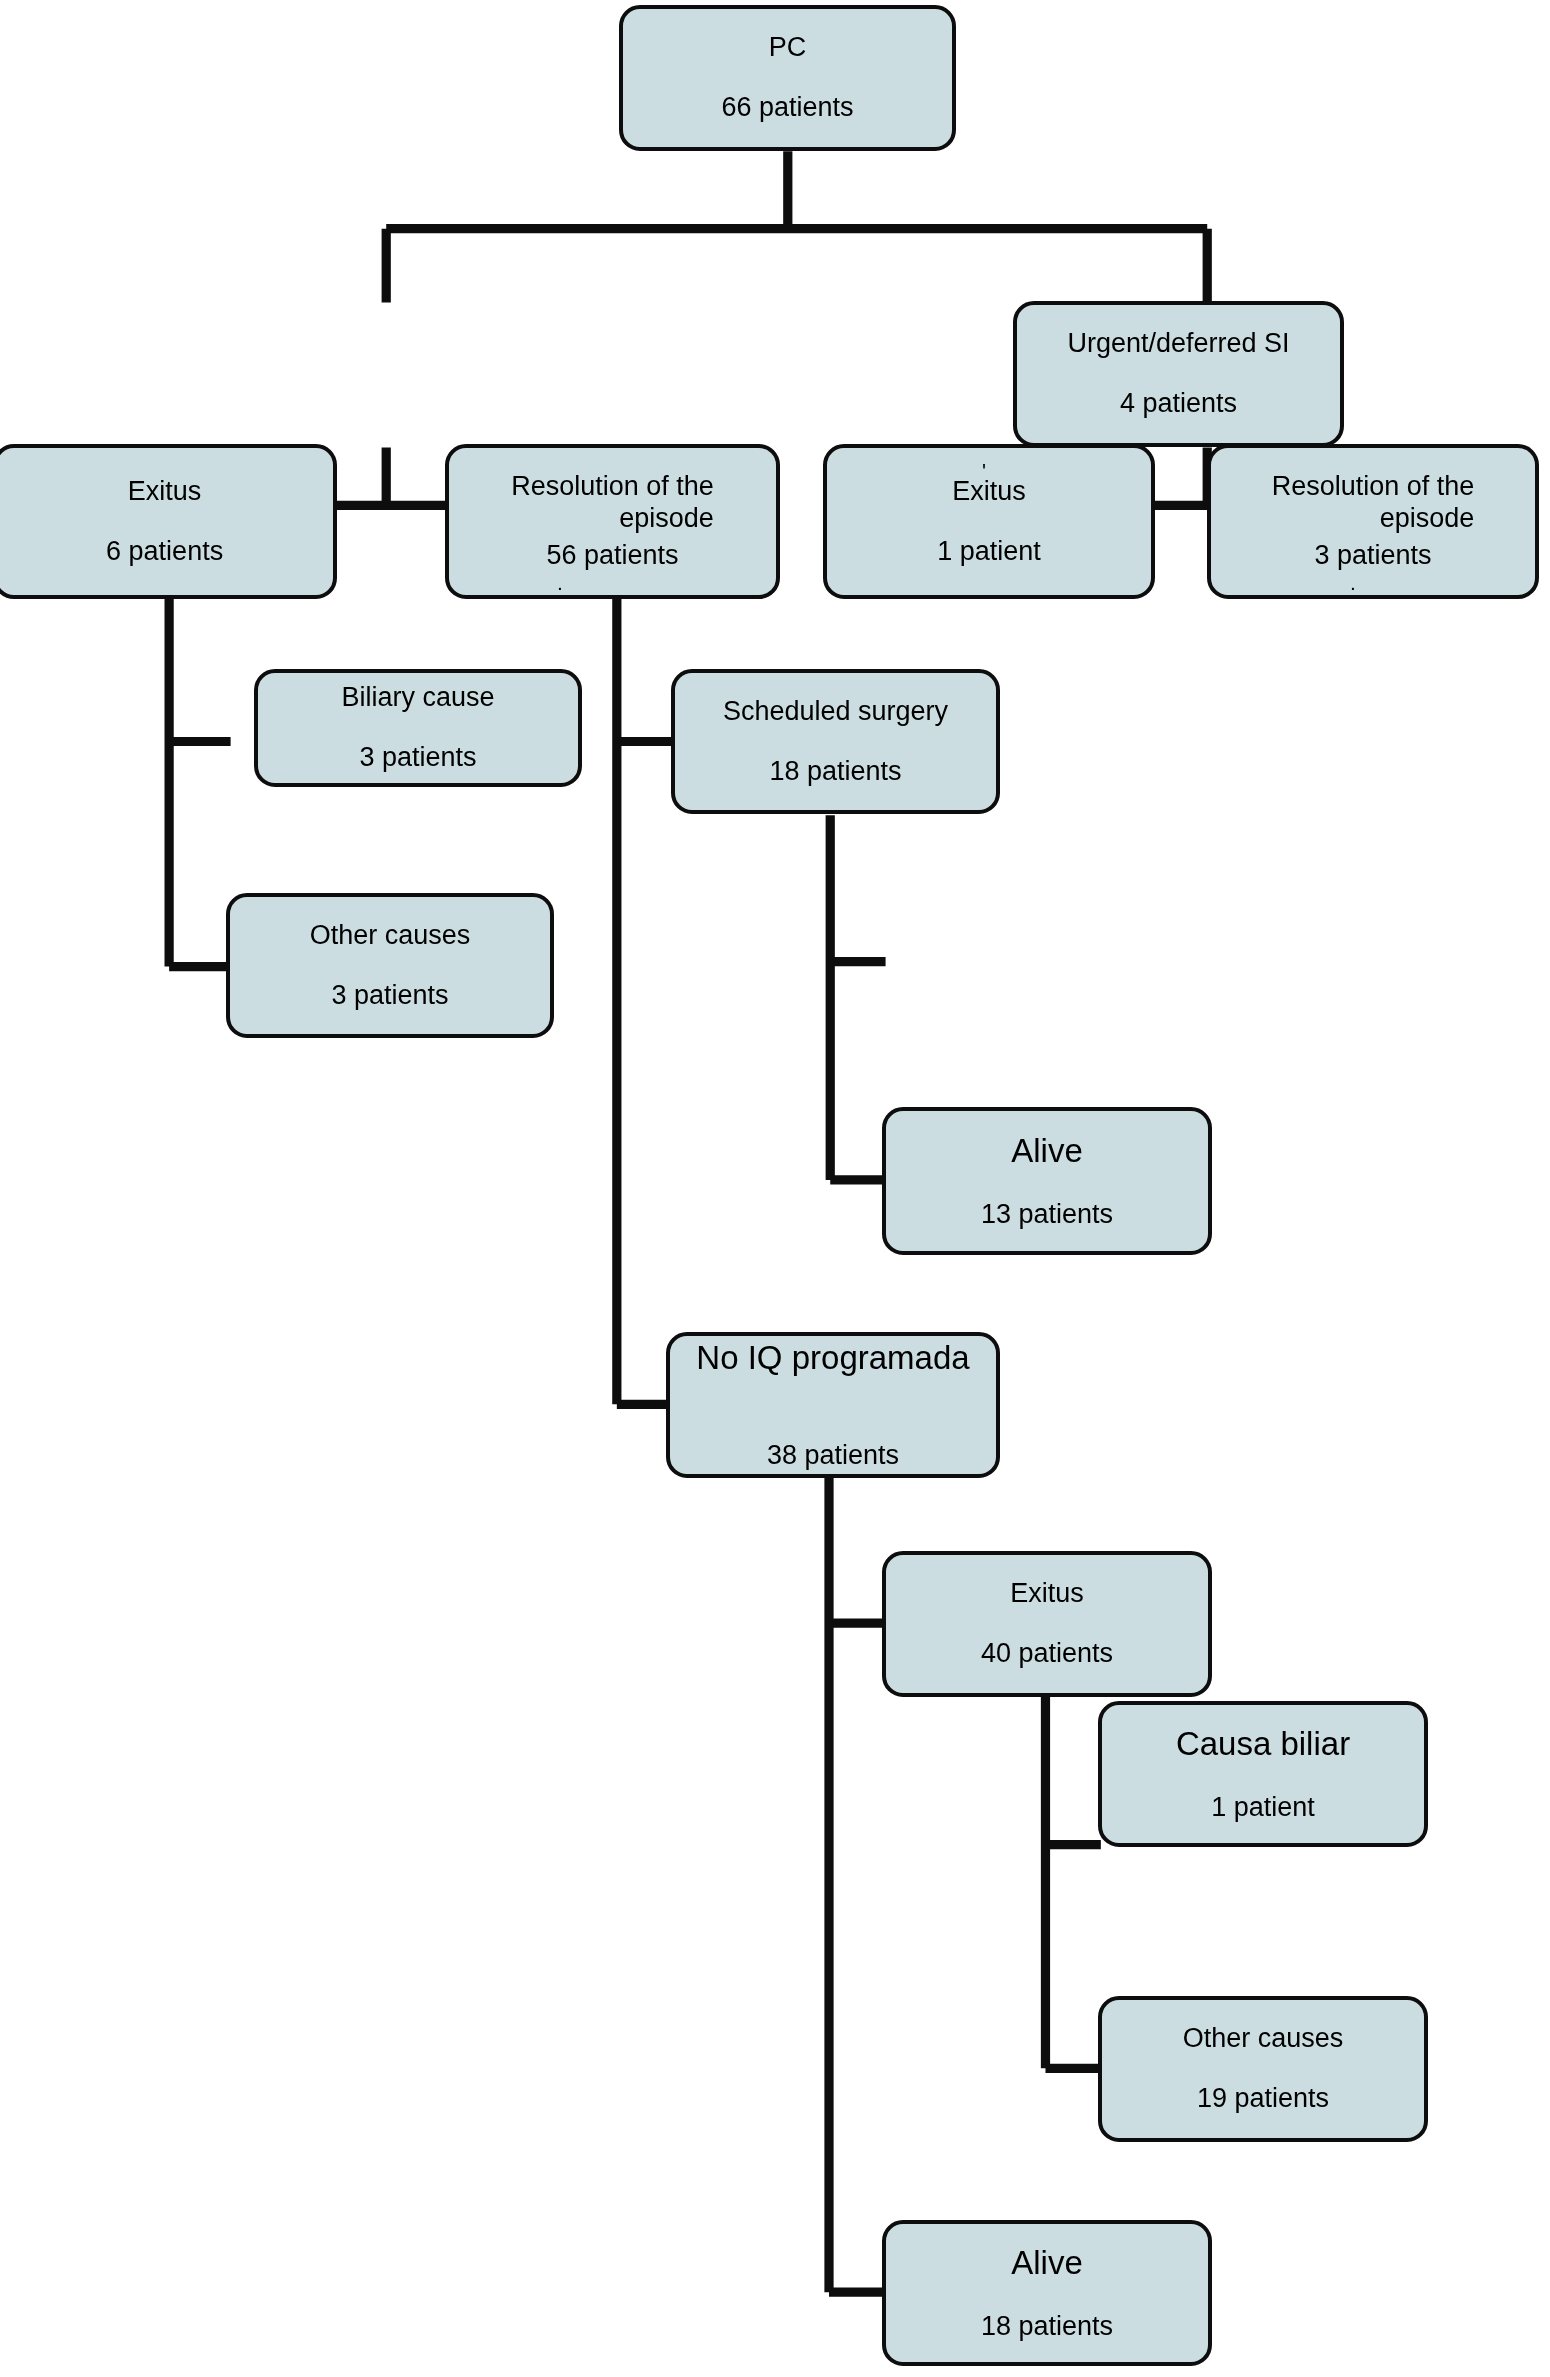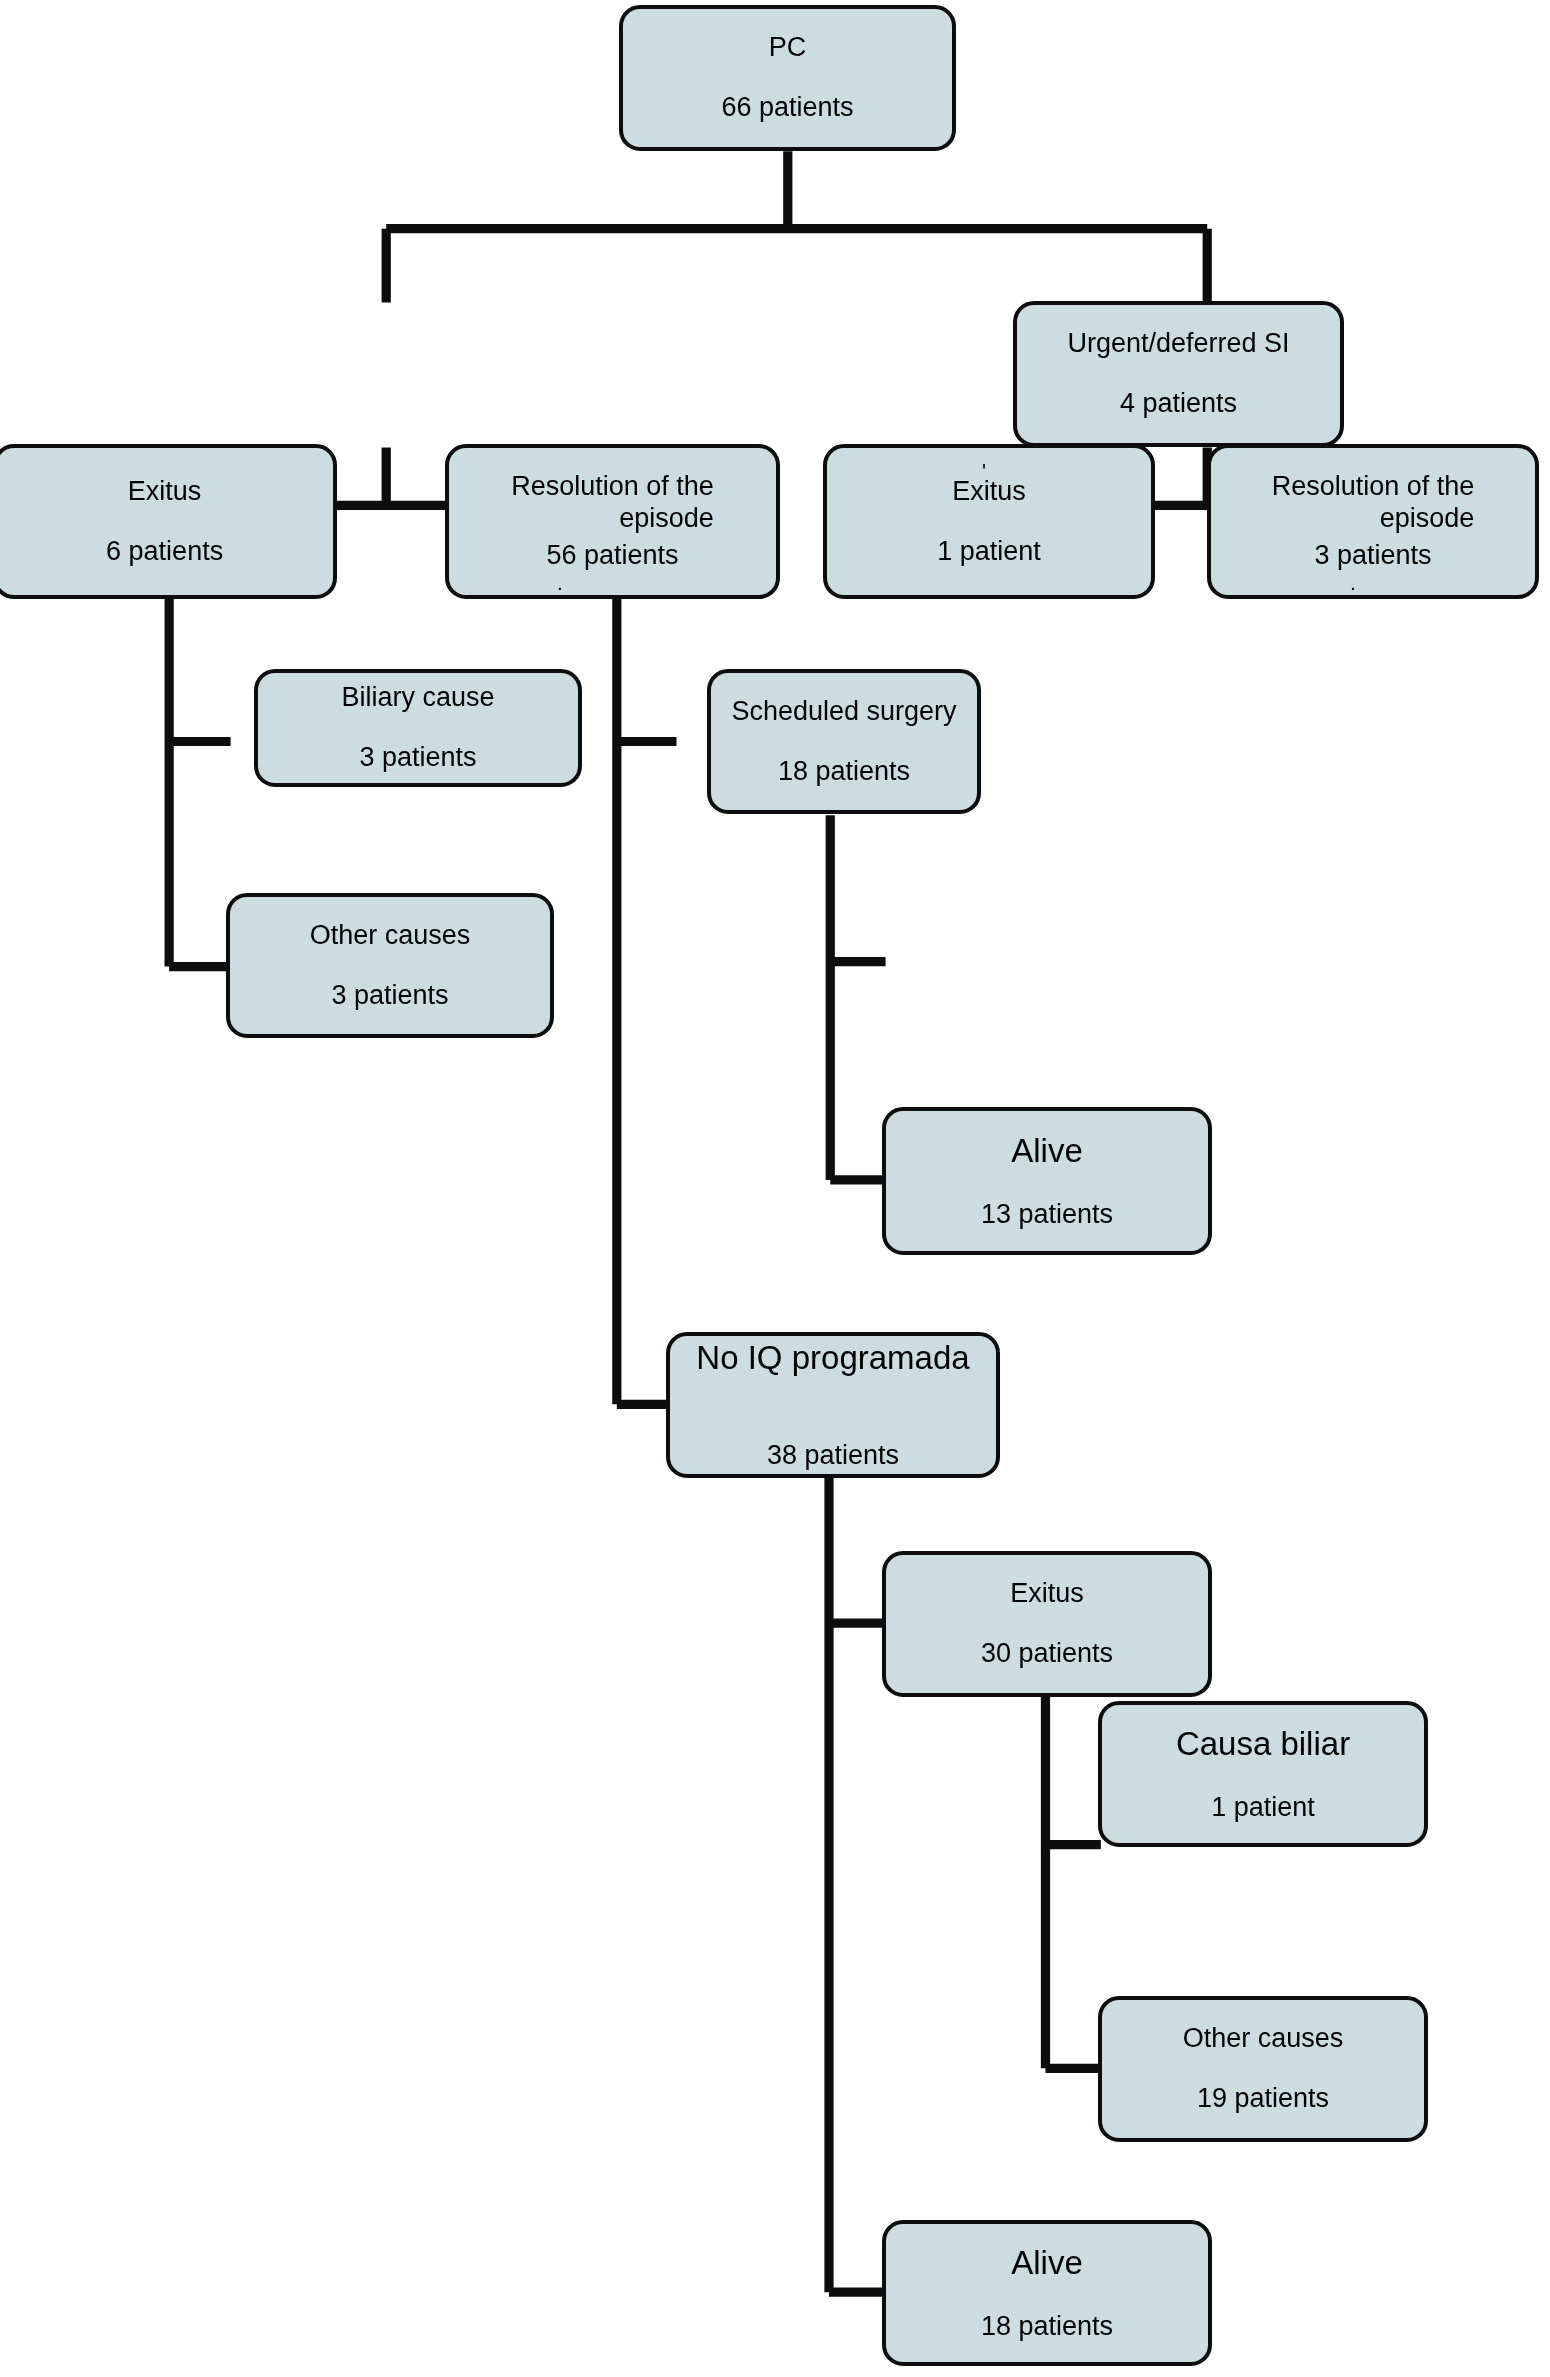--- a/index.html
+++ b/index.html
@@ -127,39 +127,39 @@
   <div class="node t-md gap-wide" style="left:226px; top:669px; width:328px; height:118px;margin-left:28px;">
     <span class="title">Biliary cause</span>
     <span class="count">3 patients</span>
   </div>
 
   <div class="node t-md gap-wide" style="left:226px; top:893px; width:328px; height:145px;">
     <span class="title">Other causes</span>
     <span class="count">3 patients</span>
   </div>
 
-  <div class="node t-md gap-wide" style="left:707px; top:669px; width:274px; height:145px;">
+  <div class="node t-md gap-wide" style="left:671px; top:669px; width:329px; height:145px;">
     <span class="title">Scheduled surgery</span>
     <span class="count">18 patients</span>
   </div>
 
 
   <div class="node t-lg gap-wide" style="left:882px; top:1107px; width:330px; height:148px;">
     <span class="title">Alive</span>
     <span class="count">13 patients</span>
   </div>
 
   <div class="node t-lg gap-wide" style="left:666px; top:1332px; width:334px; height:146px;gap:34px;">
     <span class="title">No IQ programada</span>
     <span class="count">38 patients</span>
   </div>
 
   <div class="node t-md gap-wide" style="left:882px; top:1551px; width:330px; height:146px;">
     <span class="title">Exitus</span>
-    <span class="count">30 patients</span>
+    <span class="count">40 patients</span>
   </div>
 
   <div class="node t-lg gap-wide" style="left:1098px; top:1701px; width:330px; height:146px;">
     <span class="title">Causa biliar</span>
     <span class="count">1 patient</span>
   </div>
 
   <div class="node t-md gap-wide" style="left:1098px; top:1996px; width:330px; height:146px;">
     <span class="title">Other causes</span>
     <span class="count">19 patients</span>

